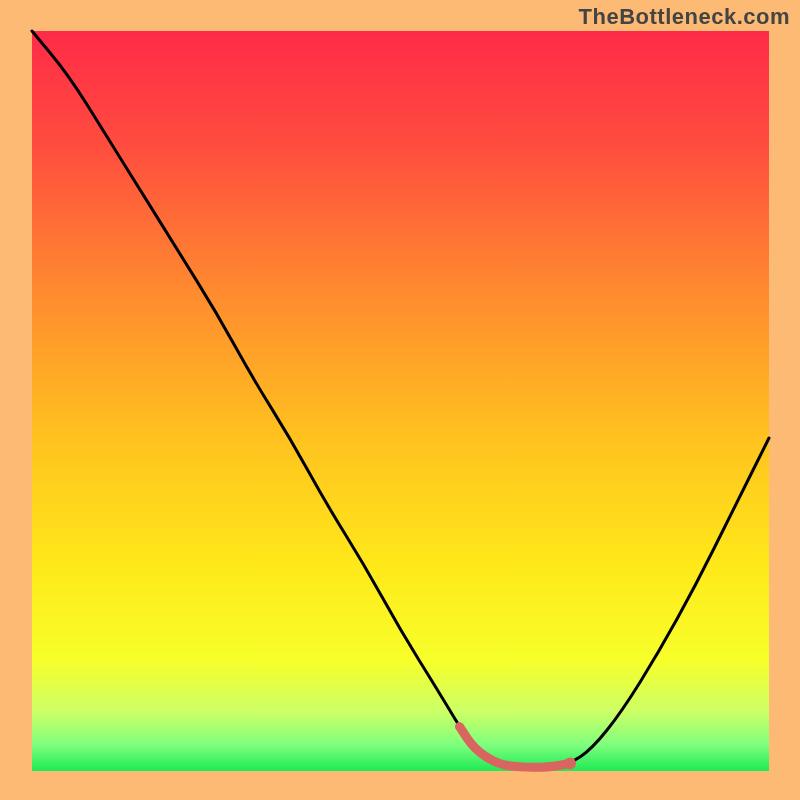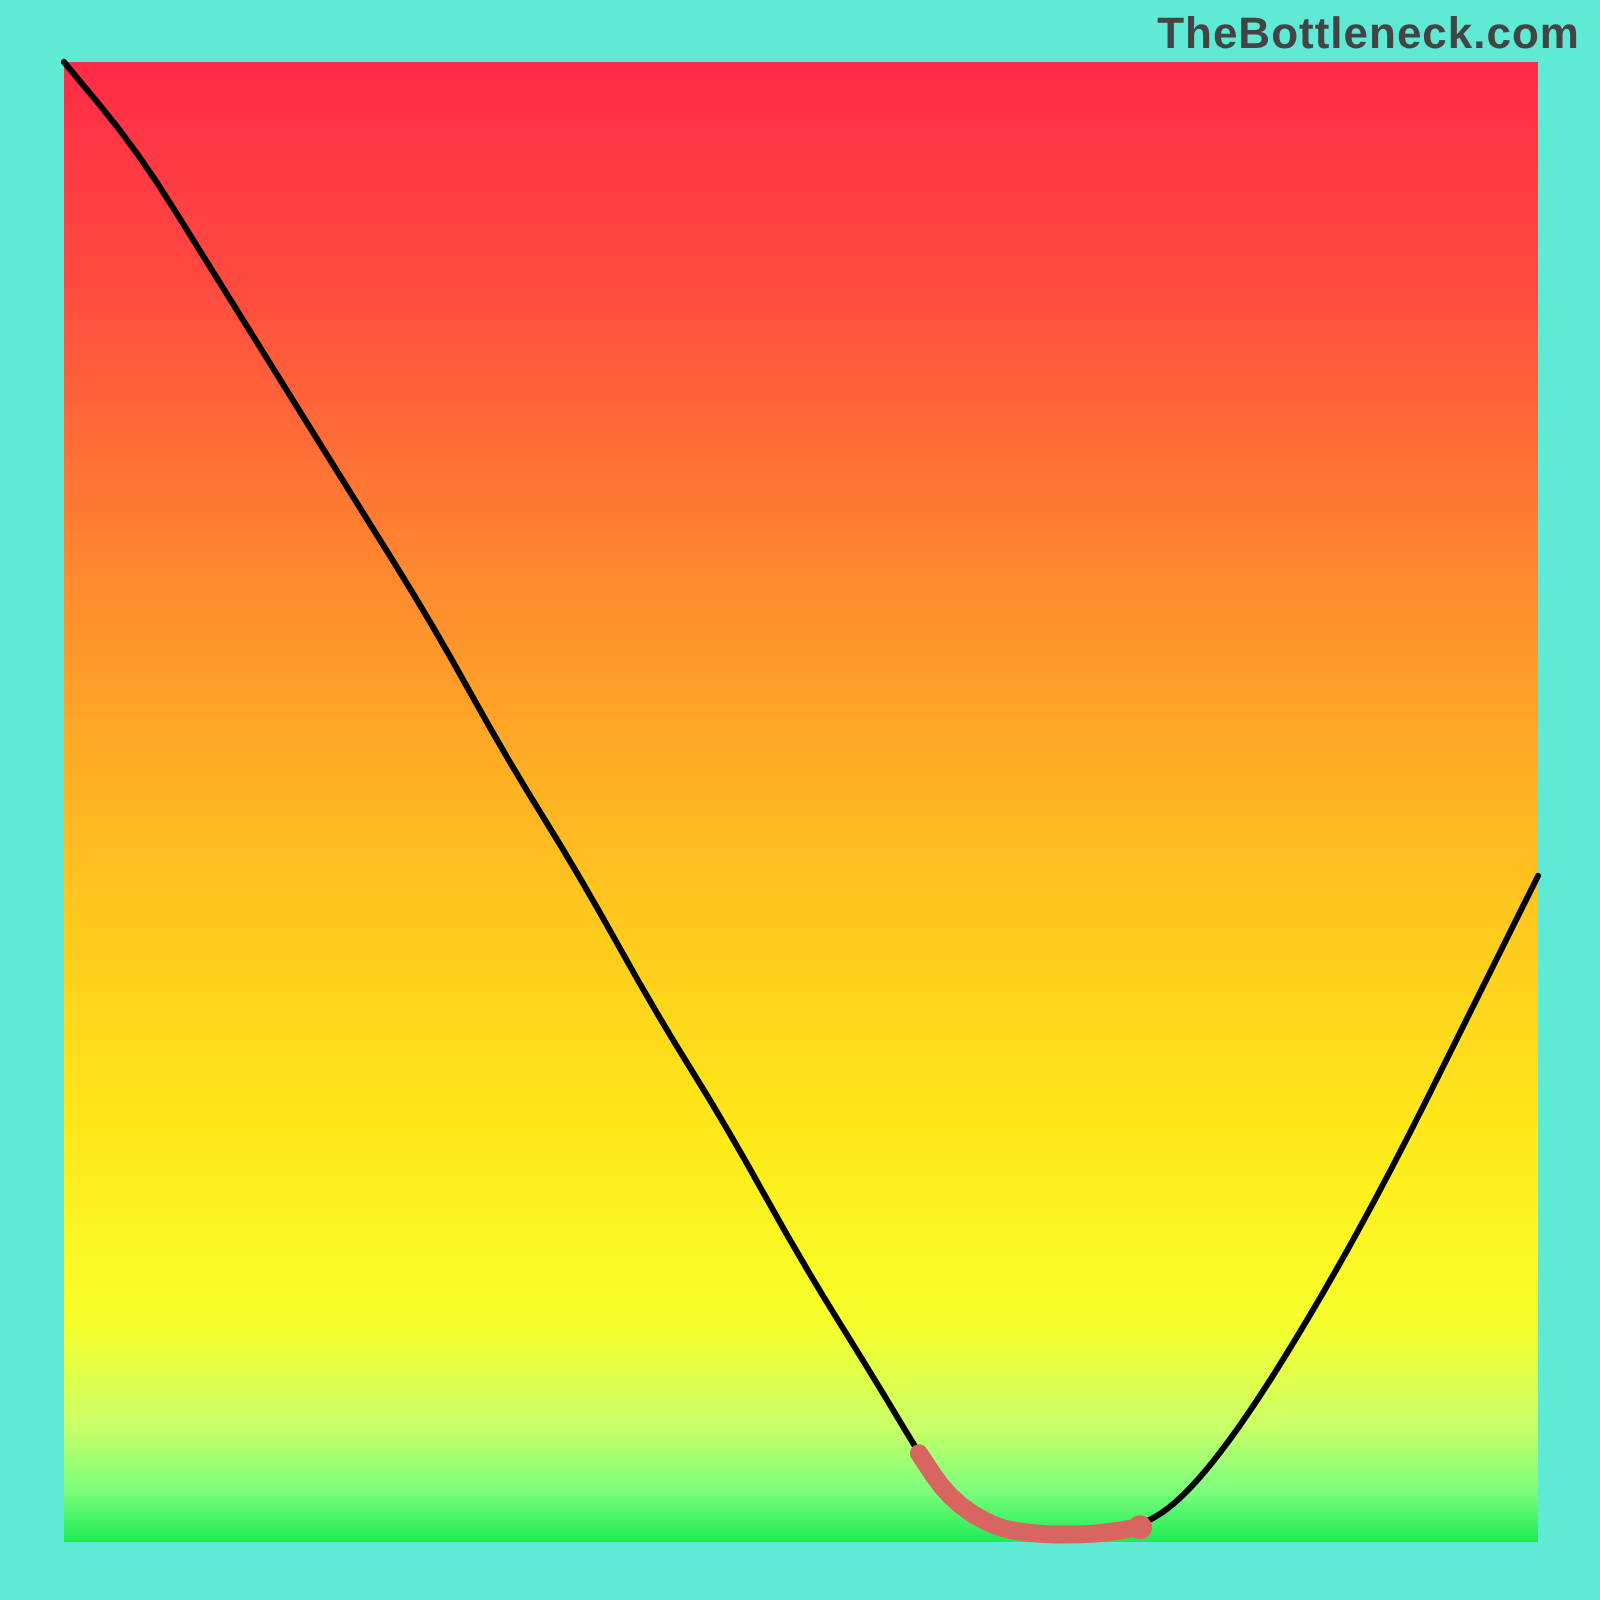--- a/index.html
+++ b/index.html
@@ -8,21 +8,21 @@
     width: 800px;
     height: 800px;
     background: #000;
     font-family: Arial, Helvetica, sans-serif;
     overflow: hidden;
   }
   .frame {
     position: relative;
     width: 800px;
     height: 800px;
-    background: #5eead4;
+    background: #fdba74;
   }
   .watermark {
     position: absolute;
     top: 4px;
     right: 10px;
     color: #444;
     font-size: 22px;
     font-weight: bold;
     letter-spacing: 0.5px;
     z-index: 5;

